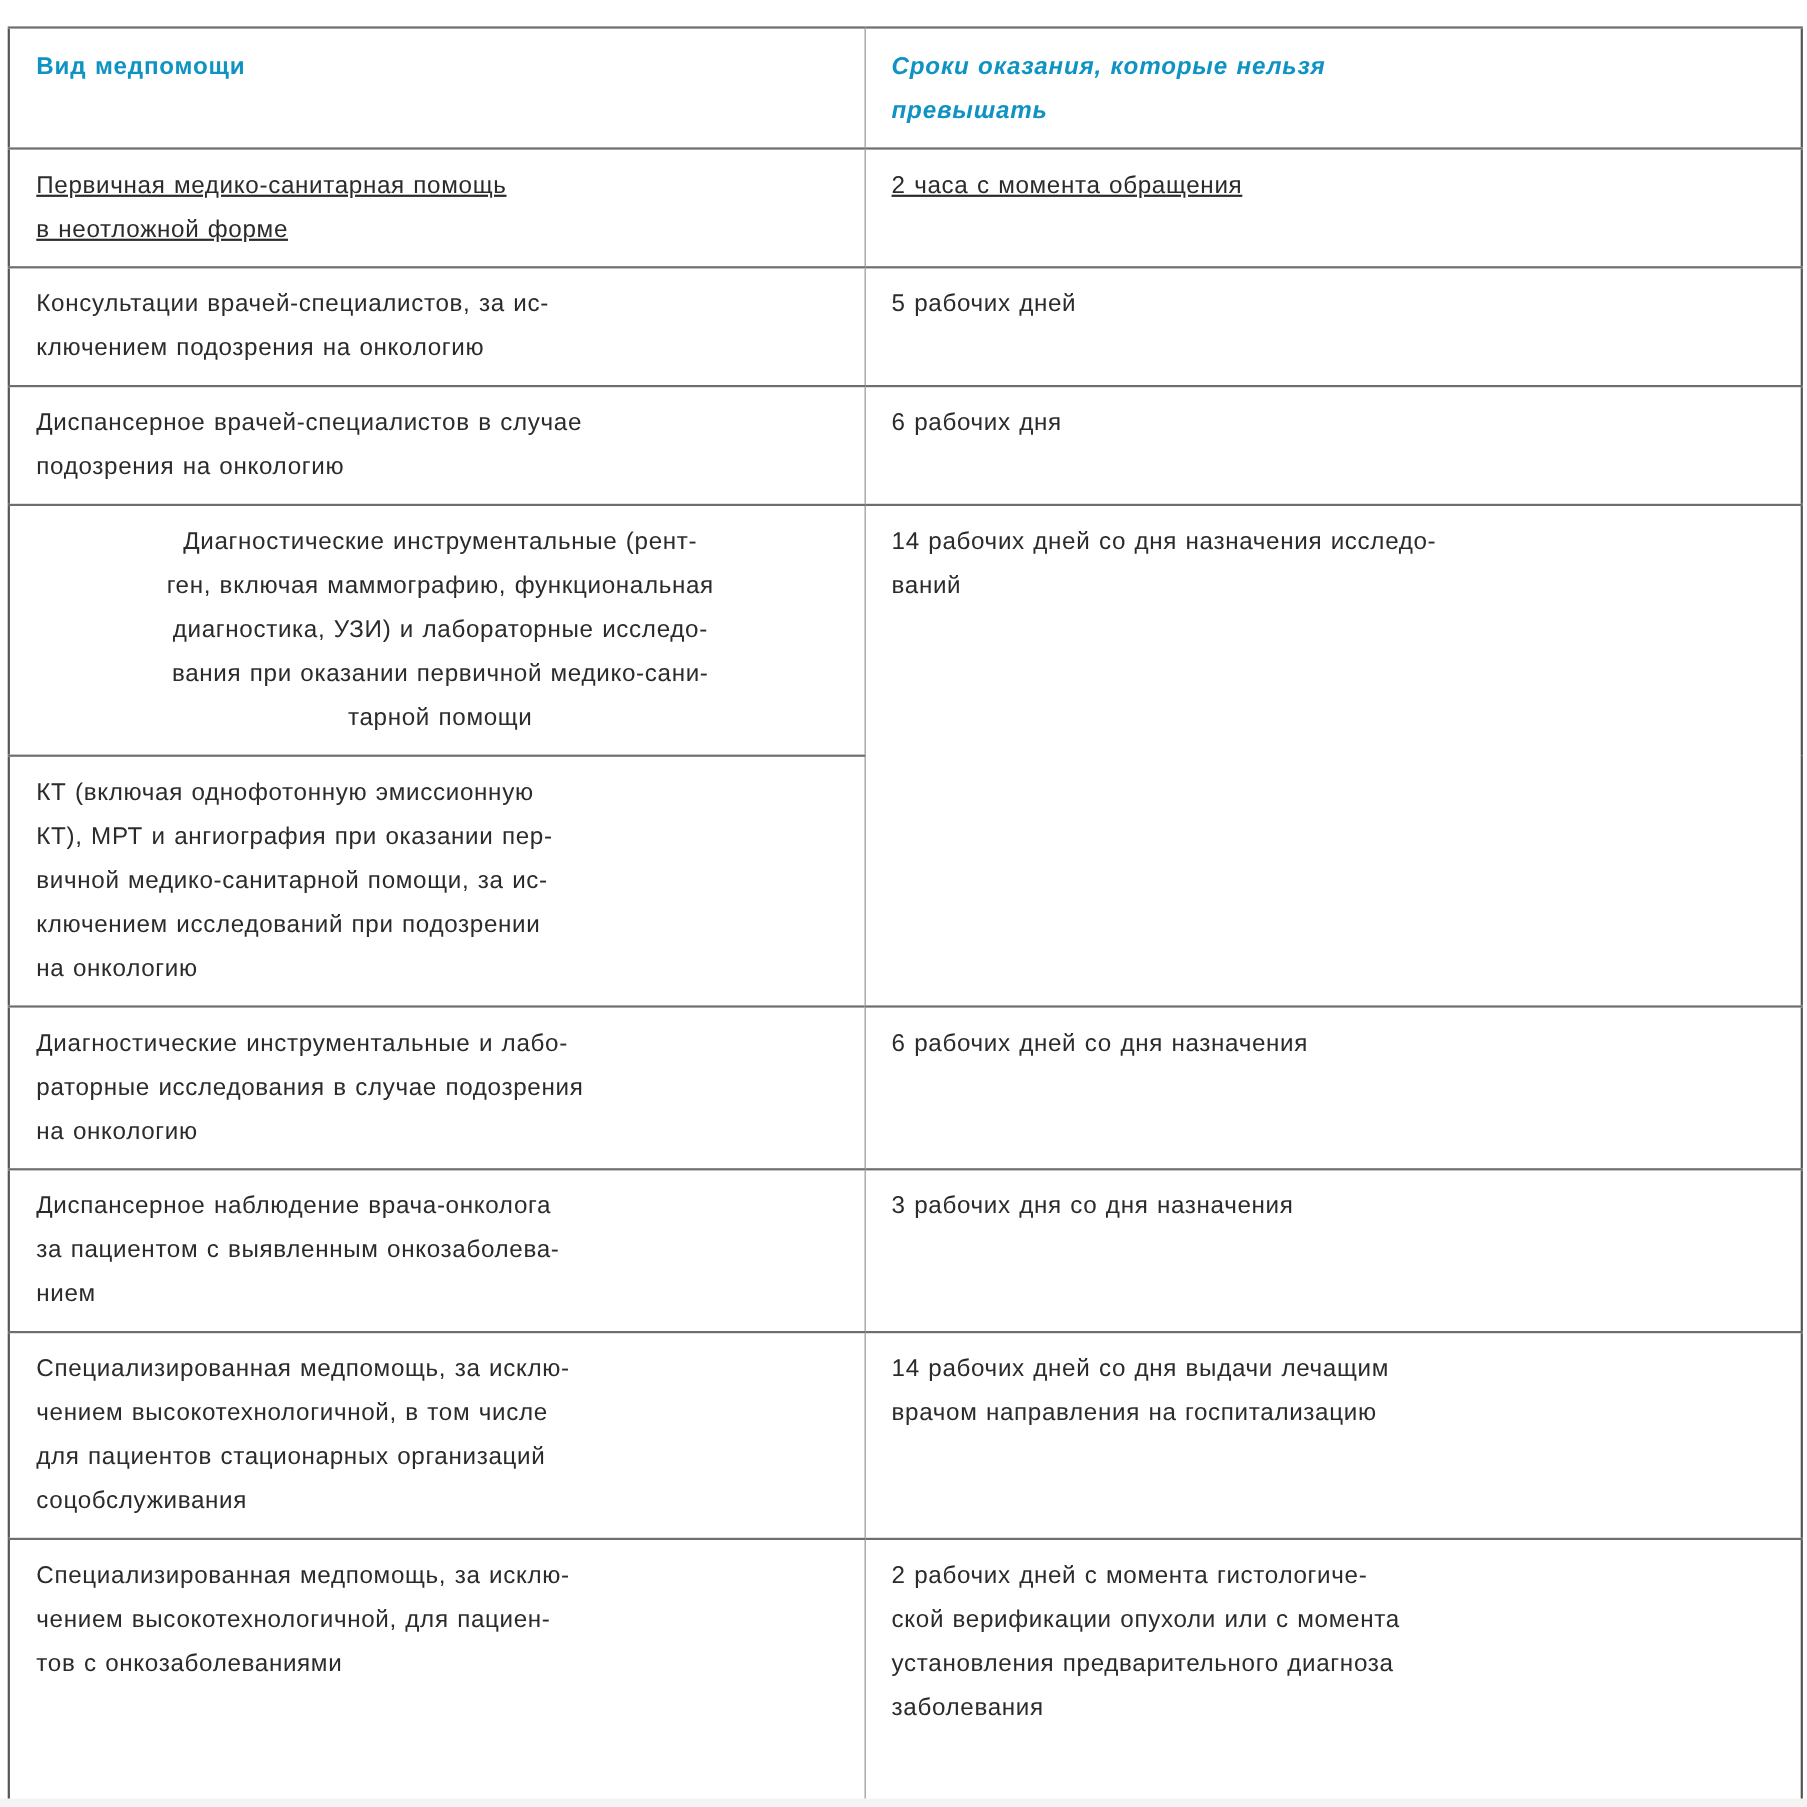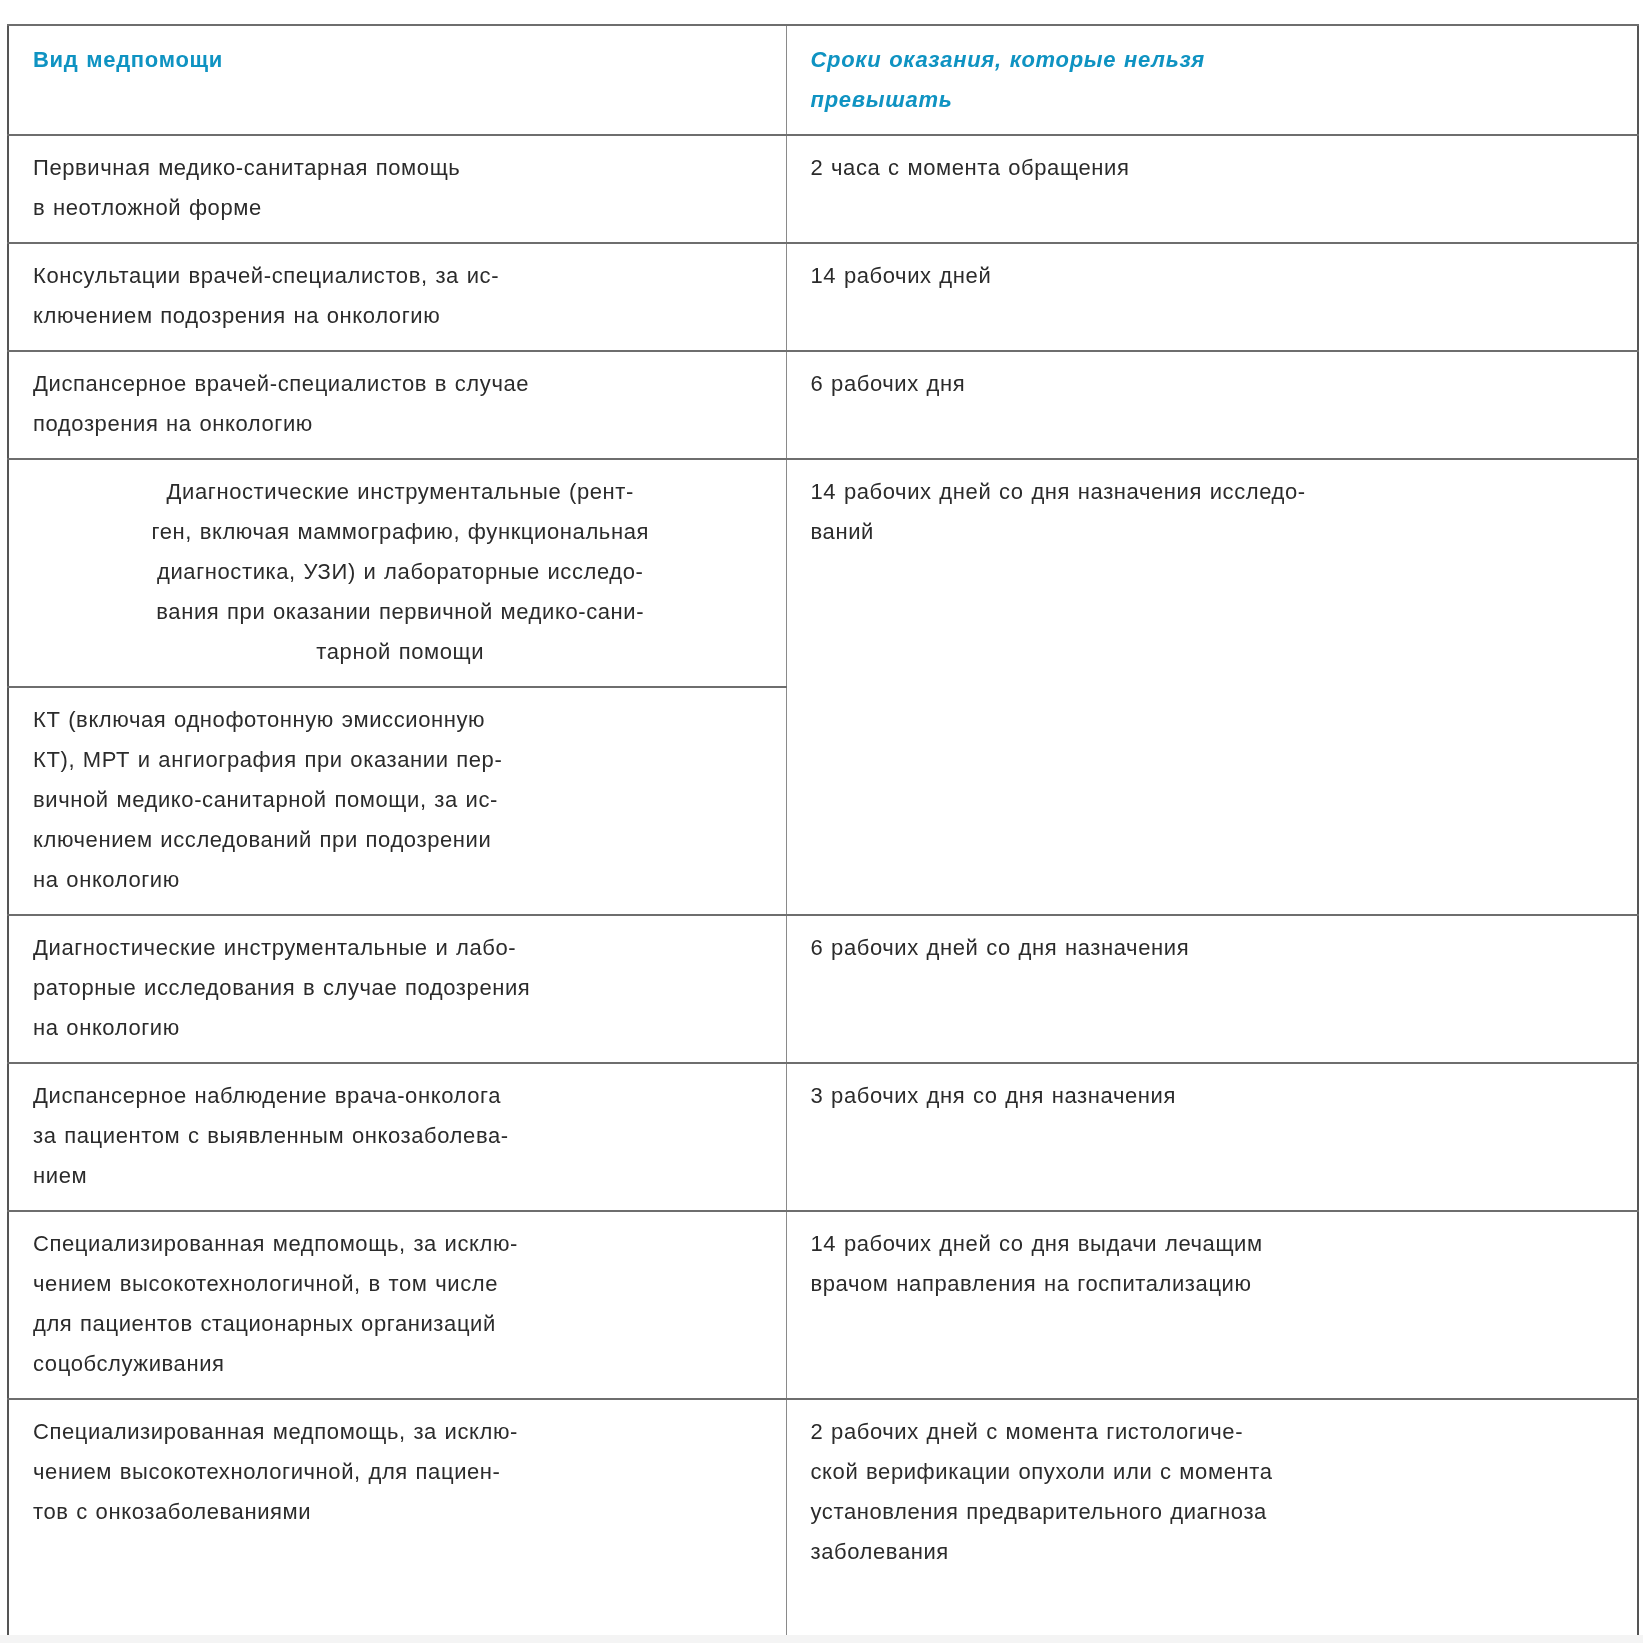--- a/index.html
+++ b/index.html
@@ -48,21 +48,21 @@
       letter-spacing: 0.6px;
       word-spacing: 1px;
     }
     table.deadlines th {
       color: #0f93c2;
       font-weight: bold;
       padding-top: 14px;
       height: 78px;
       letter-spacing: 0.7px;
     }
-    tr.r-h1 td { height: 80px; }
+    tr.r-h1 td { height: 80px; text-decoration: underline; }
     tr.r-h2 td { height: 80px; }
     tr.r-h3 td { height: 80px; }
     tr.r-h4 td.left { height: 198px; text-align: center; }
     tr.r-h5 td.left { height: 198px; margin-left: 40px; }
     tr.r-h6 td { height: 119px; }
     tr.r-h7 td { height: 119px; }
     tr.r-h8 td { height: 160px; }
     tr.r-h9 td { height: 234px; }
     .cell-text {
       display: block;
@@ -97,21 +97,21 @@
       <td>
           <span class="cell-text">2 часа с момента обращения</span>
         </td>
     </tr>
     <tr class="r-h2">
       <td class="left">
           <span class="cell-text">Консультации врачей-специалистов, за ис-
 ключением подозрения на онкологию</span>
         </td>
       <td>
-          <span class="cell-text">14 рабочих дней</span>
+          <span class="cell-text">5 рабочих дней</span>
         </td>
     </tr>
     <tr class="r-h3">
       <td class="left">
           <span class="cell-text">Диспансерное врачей-специалистов в случае
 подозрения на онкологию</span>
         </td>
       <td>
           <span class="cell-text">6 рабочих дня</span>
         </td>

